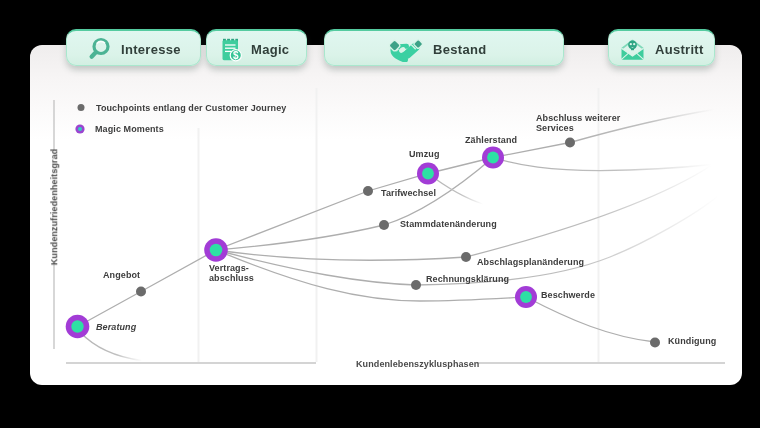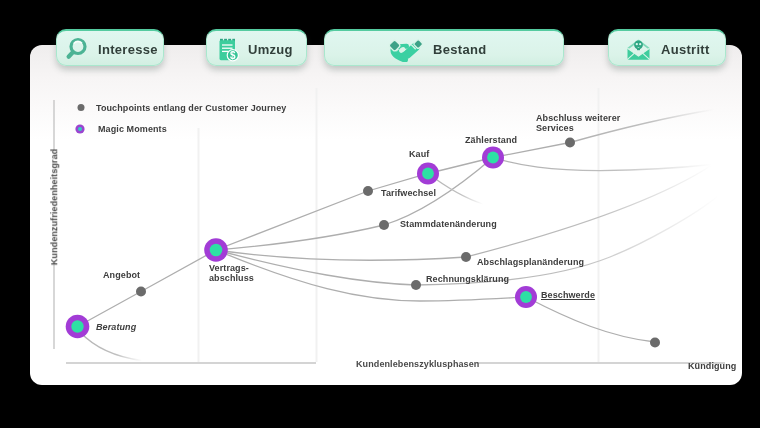--- a/index.html
+++ b/index.html
@@ -99,75 +99,75 @@
       <circle cx="493" cy="157.5" r="5.9"></circle>
       <circle cx="526" cy="297" r="5.9"></circle>
     </g>
   </g>
 
   <circle cx="80" cy="129" r="4.6" fill="#9b45d0"></circle>
   <circle cx="80" cy="129" r="2" fill="#35cfc0"></circle>
 </svg>
 
 <div class="lbl" style="left:96px;top:104.3px;">Touchpoints entlang der Customer Journey</div>
-<div class="lbl" style="left:98px;top:124.9px;">Magic Moments</div>
+<div class="lbl" style="left:84px;top:124.9px;padding-left:11px;">Magic Moments</div>
 
 <div class="lbl" style="left:335px;top:359.6px;color:#4a4a4a;padding-left:21px;">Kundenlebenszyklusphasen</div>
 <div class="lbl" style="left:55px;top:206.5px;color:#4a4a4a;transform:translate(-50%,-50%) rotate(-90deg);">Kundenzufriedenheitsgrad</div>
 
 <div class="lbl" style="left:83.4px;top:271px;margin-left:20px;">Angebot</div>
 <div class="lbl" style="left:96.4px;top:322.5px;font-style:italic;">Beratung</div>
 <div class="lbl" style="left:209px;top:263.5px;">Vertrags-<br>abschluss</div>
 <div class="lbl" style="left:381px;top:189px;">Tarifwechsel</div>
-<div class="lbl" style="left:409px;top:150.4px;">Kauf</div>
+<div class="lbl" style="left:409px;top:150.4px;">Umzug</div>
 <div class="lbl" style="left:465px;top:136.2px;">Zählerstand</div>
 <div class="lbl" style="left:536px;top:113.9px;">Abschluss weiterer<br>Services</div>
 <div class="lbl" style="left:399.8px;top:219.7px;text-align:center;">Stammdatenänderung</div>
 <div class="lbl" style="left:476.6px;top:257.9px;">Abschlagsplanänderung</div>
 <div class="lbl" style="left:426.4px;top:274.6px;">Rechnungsklärung</div>
-<div class="lbl" style="left:541px;top:290.6px;text-decoration:underline;">Beschwerde</div>
-<div class="lbl" style="left:688px;top:336.9px;margin-top:25px;">Kündigung</div>
+<div class="lbl" style="left:541px;top:290.6px;">Beschwerde</div>
+<div class="lbl" style="left:668px;top:336.9px;">Kündigung</div>
 
-<div class="tab" style="left:56px;width:108px;">
+<div class="tab" style="left:66px;width:135px;">
   <svg width="26" height="27" viewBox="0 0 26 27" style="position:static">
     <circle cx="15" cy="10.5" r="7" fill="none" stroke="#4cb394" stroke-width="3.2"></circle>
     <line x1="9.6" y1="16.5" x2="5.6" y2="20.8" stroke="#4cb394" stroke-width="4.2" stroke-linecap="round"></line>
     <path d="M11 7.2 A5.3 5.3 0 0 1 18.6 6.8" fill="none" stroke="#ffffff" stroke-width="1.6" stroke-linecap="round" opacity="0.9"></path>
   </svg>
   <span>Interesse</span>
 </div>
 <div class="tab" style="left:205.5px;width:101px;">
   <svg width="20" height="24" viewBox="0 0 20 24" style="position:static">
     <rect x="1" y="0.8" width="2.9" height="3.4" fill="#2ea583"></rect>
       <rect x="5.1" y="0.8" width="2.9" height="3.4" fill="#2ea583"></rect>
       <rect x="9.2" y="0.8" width="2.9" height="3.4" fill="#2ea583"></rect>
       <rect x="13.3" y="0.8" width="2.7" height="3.4" fill="#2ea583"></rect>
     <rect x="0.5" y="2.2" width="15.5" height="20" rx="1.4" fill="#3ecd9d"></rect>
     <line x1="3" y1="7" x2="13.5" y2="7" stroke="#ffffff" stroke-width="1.3"></line>
     <line x1="3" y1="10.2" x2="13.5" y2="10.2" stroke="#ffffff" stroke-width="1.3"></line>
     <line x1="3" y1="13.4" x2="9.5" y2="13.4" stroke="#ffffff" stroke-width="1.3"></line>
     <circle cx="13.8" cy="17.3" r="5.6" fill="#36c496" stroke="#ffffff" stroke-width="1.2"></circle>
     <text x="13.8" y="20.8" font-size="10" font-weight="bold" fill="#ffffff" text-anchor="middle" font-family="Liberation Sans">$</text>
   </svg>
-  <span>Umzug</span>
+  <span>Magic</span>
 </div>
 <div class="tab" style="left:324px;width:240px;padding-right:14px;">
   <svg width="36" height="24" viewBox="0 0 36 24" style="position:static">
     <line x1="19" y1="16.5" x2="28" y2="8.5" stroke="#3bd0a2" stroke-width="8.5" stroke-linecap="round"></line>
     <path d="M6 9 C4.5 12.5,5.8 16,9.5 18.5 C12.5 20.4,15 21.2,17.2 21.8" stroke="#3bd0a2" stroke-width="5.6" fill="none" stroke-linecap="round"></path>
     <path d="M8 15.5 C11 19.5,15.5 21.5,17.8 21.9 L21.5 18.5 L13.5 10 L9.5 12.5 Z" fill="#3bd0a2"></path>
     <line x1="10.5" y1="8.8" x2="18.5" y2="8.2" stroke="#3bd0a2" stroke-width="5" stroke-linecap="round"></line>
     <ellipse cx="14.2" cy="11.9" rx="3.4" ry="2.4" transform="rotate(-38 14.2 11.9)" fill="#d9f4e8"></ellipse>
     <line x1="23.4" y1="6.8" x2="27.7" y2="11.2" stroke="#d9f4e8" stroke-width="1.3"></line>
     <rect x="2.4" y="3.3" width="8.5" height="8.5" rx="2" transform="rotate(45 6.6 7.5)" fill="#3da287" stroke="#d9f4e8" stroke-width="1.3"></rect>
     <rect x="26.7" y="2.5" width="7" height="7" rx="1.8" transform="rotate(45 30.2 6)" fill="#3da287" stroke="#d9f4e8" stroke-width="1.3"></rect>
   </svg>
   <span>Bestand</span>
 </div>
-<div class="tab" style="left:608px;width:118px;">
+<div class="tab" style="left:608px;width:107px;">
   <svg width="27" height="26" viewBox="0 0 27 26" style="position:static">
     <path d="M3 11.5 L13.5 3.5 L24 11.5" fill="none" stroke="#7fd9b9" stroke-width="1.6" stroke-linejoin="round"></path>
     <path d="M2.5 11.2 L13.5 19 L24.5 11.2 L24.5 21.2 Q24.5 22.7 23 22.7 L4 22.7 Q2.5 22.7 2.5 21.2 Z" fill="#3ecd9d"></path>
     <path d="M2.5 11.2 L13.5 19 L24.5 11.2" fill="none" stroke="#d9f4e8" stroke-width="1.3" stroke-linejoin="round"></path>
     <path d="M2.5 22.4 L9.5 16.2 M24.5 22.4 L17.5 16.2" stroke="#d9f4e8" stroke-width="1.1"></path>
     <circle cx="13.5" cy="7.8" r="4.4" fill="#2da583"></circle>
     <circle cx="11.8" cy="7.2" r="1.15" fill="#d9f5ea"></circle>
     <circle cx="15.2" cy="7.2" r="1.15" fill="#d9f5ea"></circle>
     <path d="M12 11.6 h3 v1.6 h-3 z" fill="#2da583"></path>
     <path d="M12.6 9.9 l0.9 1 l0.9 -1" fill="none" stroke="#d9f5ea" stroke-width="0.7"></path>

